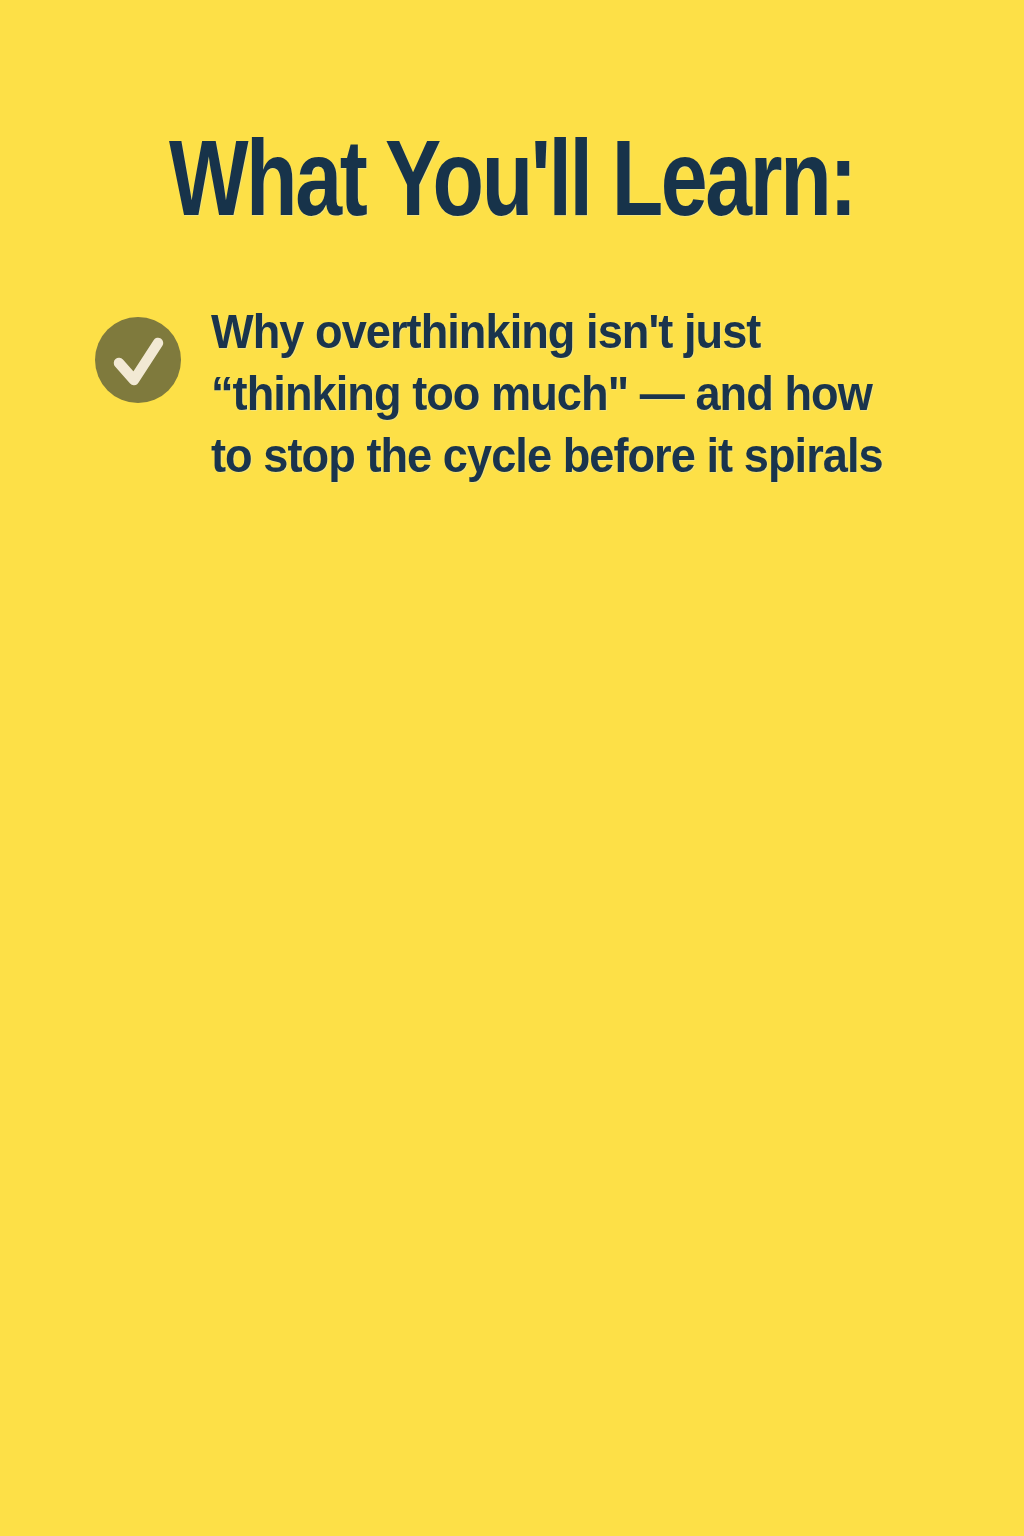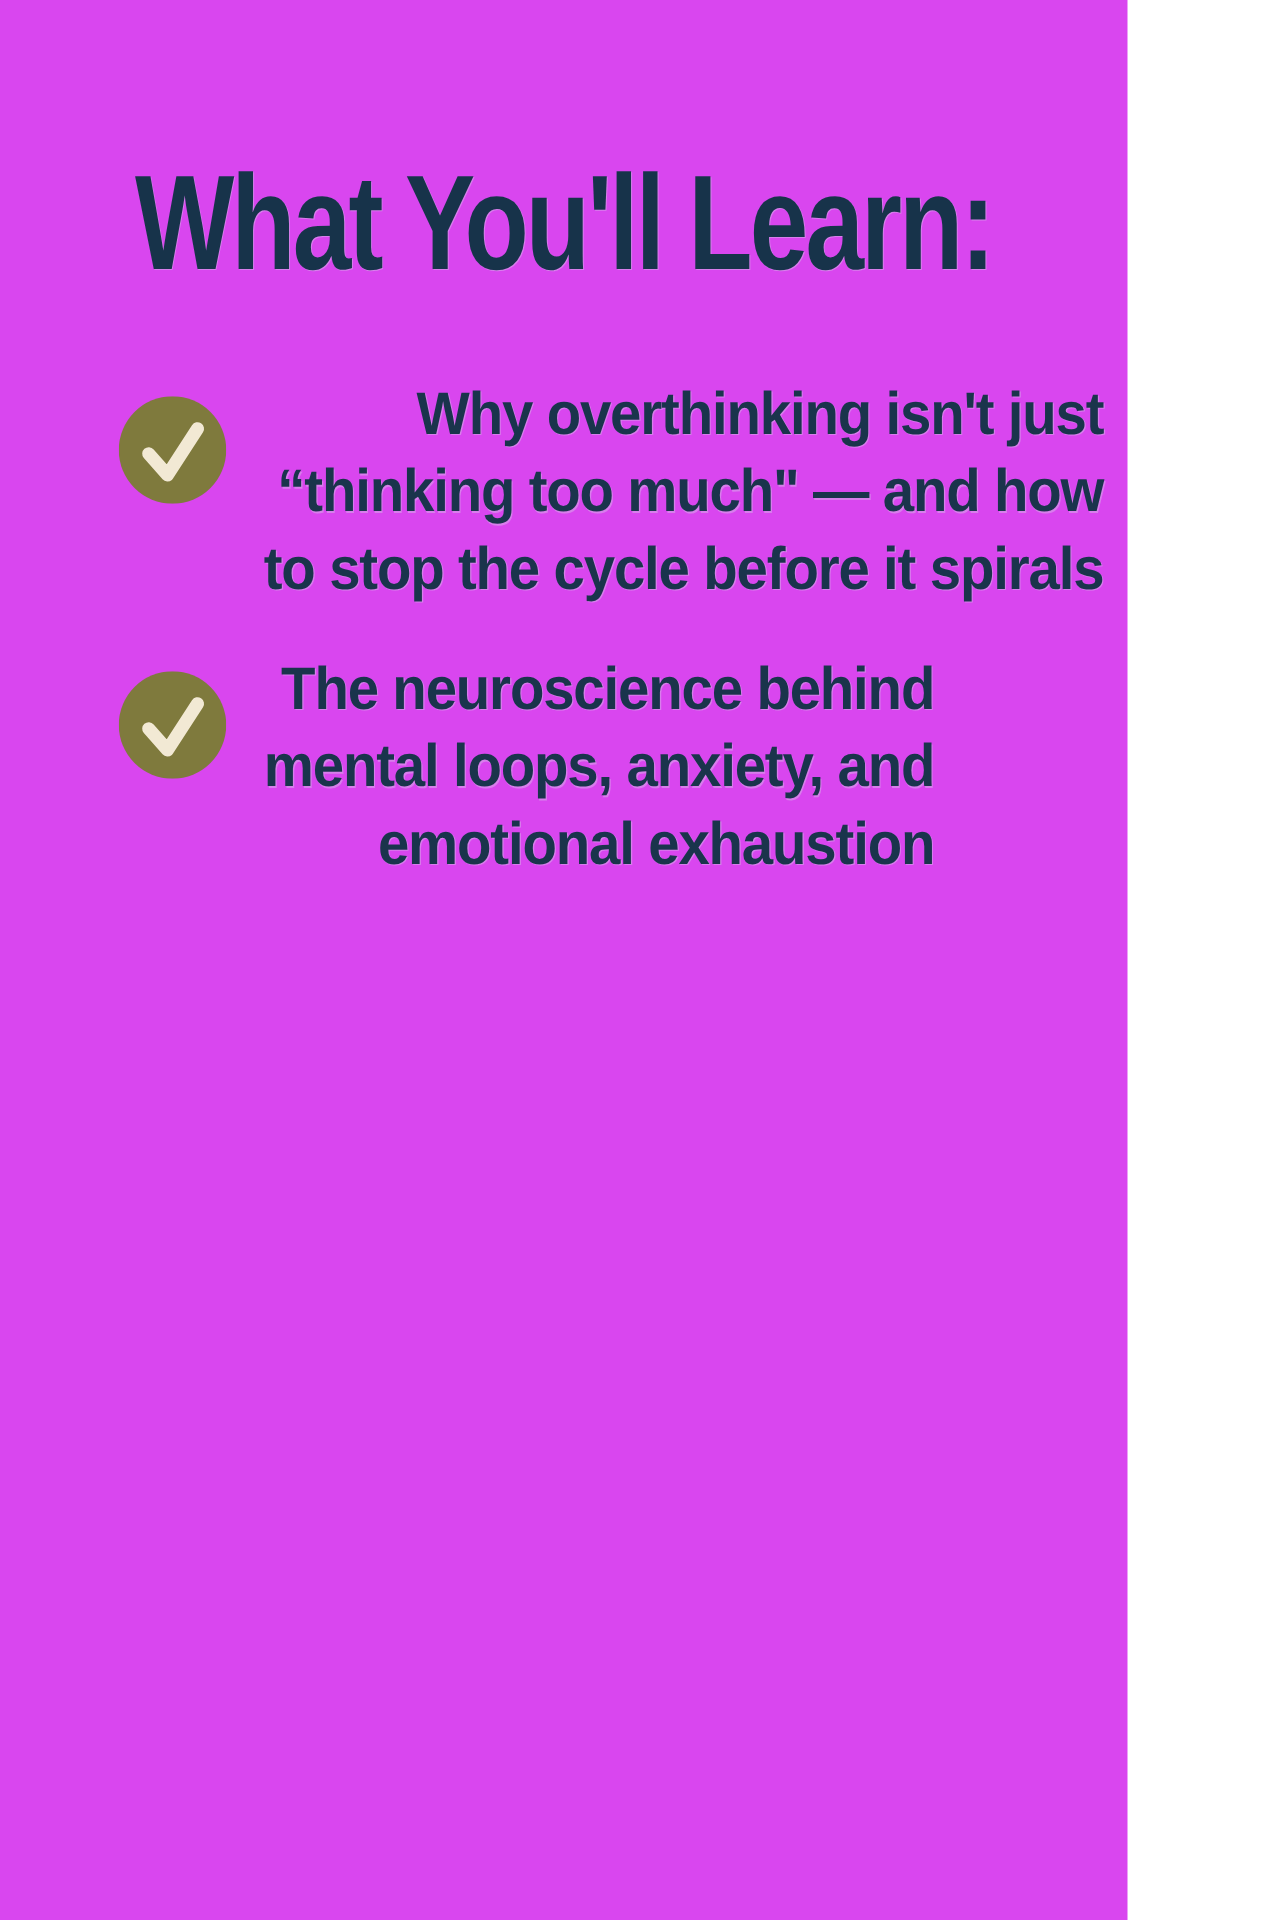--- a/index.html
+++ b/index.html
@@ -5,23 +5,23 @@
   html, body {
     margin: 0;
     padding: 0;
     width: 1024px;
     height: 1536px;
     overflow: hidden;
     font-family: "Liberation Sans", "DejaVu Sans", sans-serif;
   }
   .poster {
     position: relative;
-    width: 902px;
+    width: 1024px;
     height: 1536px;
-    background: #d946ef;
+    background: #fde047;
     box-sizing: border-box;
     overflow: hidden;
   }
   .page-title {
     margin: 118px 0 0 0;
     text-align: center;
     color: #17334a;
     font-size: 108px;
     font-weight: 700;
     letter-spacing: -3px;
@@ -33,21 +33,20 @@
   }
   .learn-list {
     list-style: none;
     margin: 62px 0 0 0;
     padding: 0 40px 0 95px;
   }
   .learn-item {
     display: flex;
     align-items: flex-start;
     margin-bottom: 34px;
-    text-align: right;
   }
   .check-badge {
     flex: 0 0 86px;
     width: 86px;
     height: 86px;
     margin-top: 16px;
   }
   .item-text {
     margin-left: 30px;
     color: #1a344c;
@@ -76,31 +75,18 @@
           <path d="M24 46 L39 63 L63 26" fill="none" stroke-width="10.5" stroke-linecap="round" stroke-linejoin="round" stroke="#f2e9d4"></path>
         </svg>
       </span>
       <div class="item-text">
         <div>Why overthinking isn't just</div>
         <div>“thinking too much" — and how</div>
         <div>to stop the cycle before it spirals</div>
       </div>
     </li>
 
-    <li class="learn-item">
-      <span class="check-badge">
-        <svg viewBox="0 0 86 86" width="86" height="86">
-          <circle cx="43" cy="43" r="43" fill="#7f7a3d"></circle>
-          <path d="M24 46 L39 63 L63 26" fill="none" stroke-width="10.5" stroke-linecap="round" stroke-linejoin="round" stroke="#f2e9d4"></path>
-        </svg>
-      </span>
-      <div class="item-text">
-        <div>The neuroscience behind</div>
-        <div>mental loops, anxiety, and</div>
-        <div>emotional exhaustion</div>
-      </div>
-    </li>
 
 
 
 
   </ul>
 </div>
 
 </body></html>

